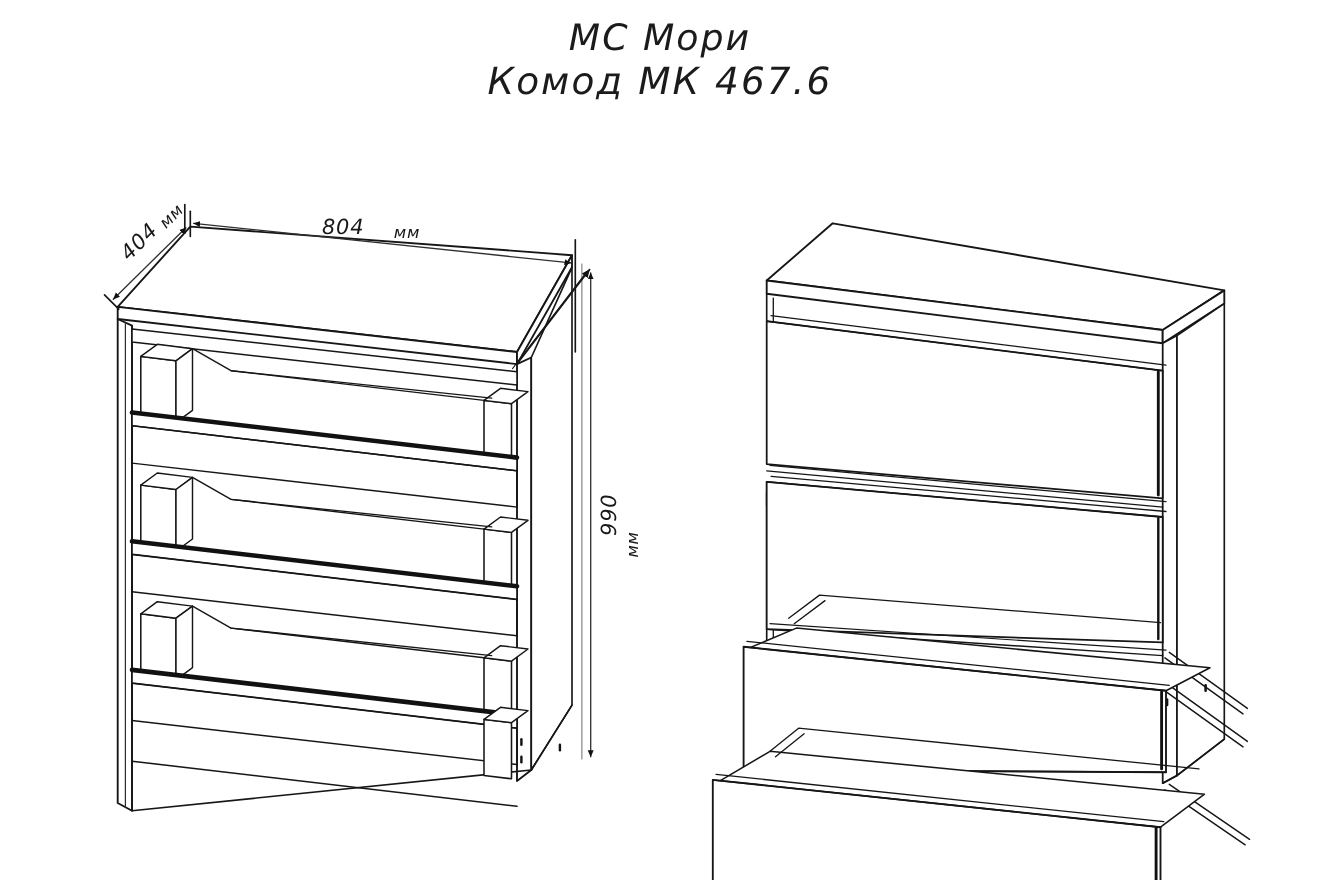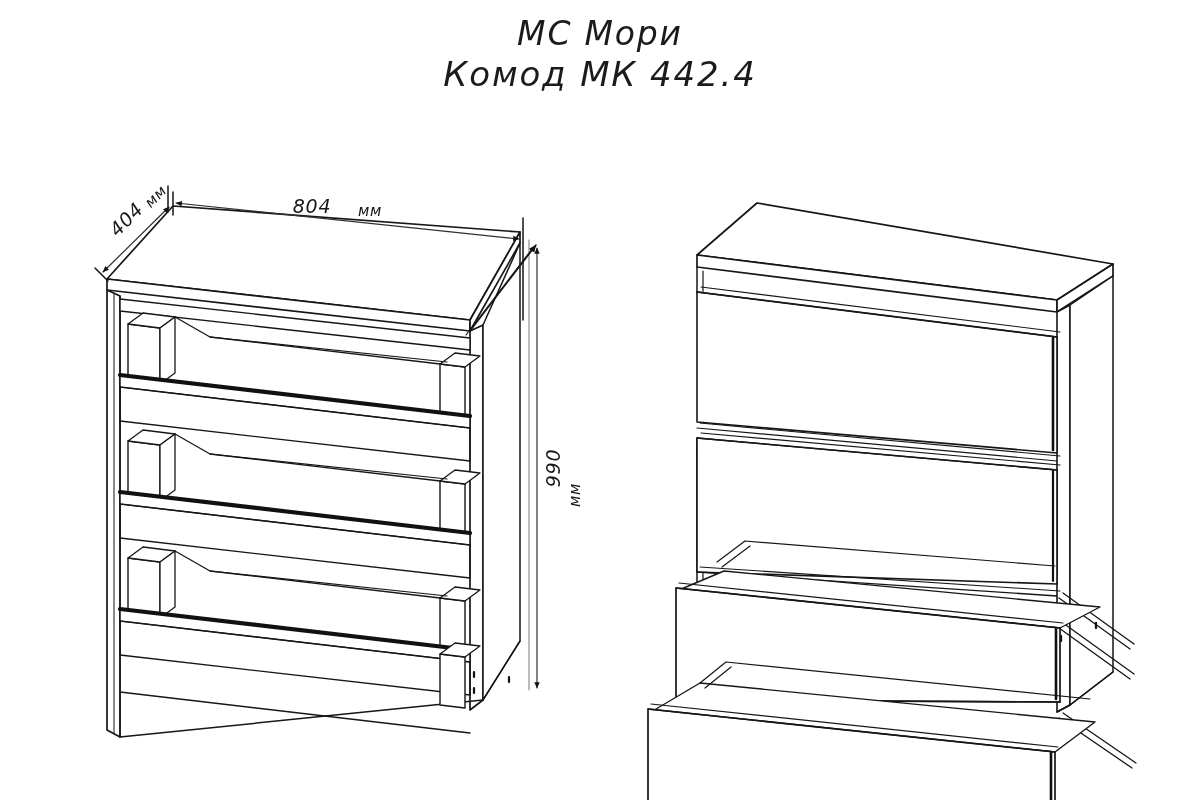--- a/index.html
+++ b/index.html
@@ -51,21 +51,21 @@
   .dim-text { font-size: 19px; }
   .dim-unit { font-size: 15px; }
 </style>
 </head>
 <body>
 
 <div id="sheet">
 
   <div class="title-block">
     <div class="title-line l1">МС Мори</div>
-    <div class="title-line l2">Комод МК 442.4</div>
+    <div class="title-line l2">Комод МК 467.6</div>
   </div>
 
   <svg width="1200" height="800" viewBox="0 0 1200 800">
     <defs>
       <marker id="ar-end" viewBox="0 0 10 10" refX="9.4" refY="5" markerWidth="5.2" markerHeight="5.2" orient="auto-start-reverse">
         <path d="M0,0.7 L10,5 L0,9.3 Z" fill="#111"></path>
       </marker>
       <marker id="ar-start" viewBox="0 0 10 10" refX="9.4" refY="5" markerWidth="5.2" markerHeight="5.2" orient="auto-start-reverse">
         <path d="M0,0.7 L10,5 L0,9.3 Z" fill="#111"></path>
       </marker>

